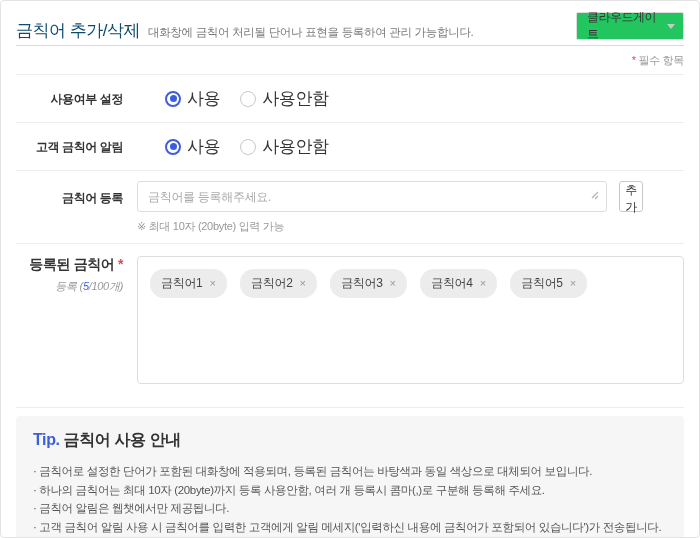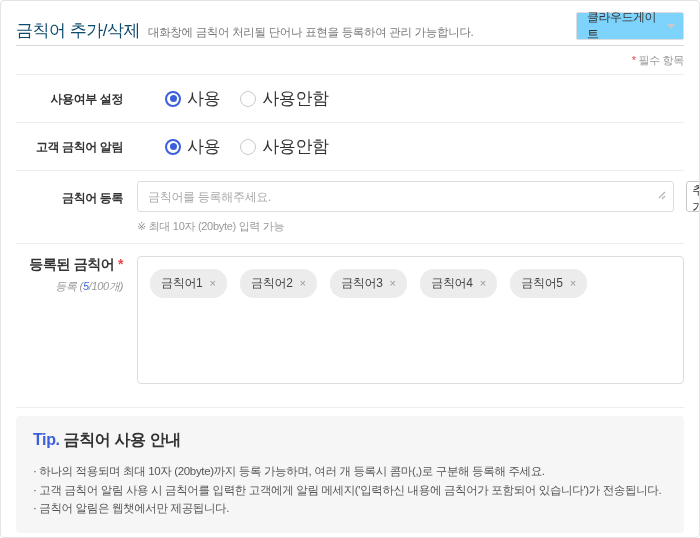--- a/index.html
+++ b/index.html
@@ -18,21 +18,21 @@
   
   .header {
     display: flex; align-items: flex-start; justify-content: space-between;
     padding-top: 11px; height: 44px;
   }
   .header-left { display: flex; align-items: baseline; padding-top: 7px; }
   .page-title { font-size: 17px; font-weight: normal; color: #0c4a6e; letter-spacing: -0.5px; }
   .page-desc { font-size: 11.5px; color: #777; margin-left: 8px; letter-spacing: -0.3px; }
   .channel-select {
     width: 108px; height: 28px; border: 1px solid #ddd; border-radius: 2px;
-    background: #7dd3fc; display: flex; align-items: center; justify-content: space-between;
+    background: #22c55e; display: flex; align-items: center; justify-content: space-between;
     padding: 0 8px 0 10px; font-size: 12px; color: #333; cursor: pointer; letter-spacing: -0.5px;
   }
   .caret-down {
     width: 0; height: 0; border-left: 4px solid transparent; border-right: 4px solid transparent;
     border-top: 5px solid #c9c9c9;
   }
   .divider-strong { border: none; border-top: 1px solid #d9d9d9; }
   .divider-light  { border: none; border-top: 1px solid #ededed; }
   .required-note { text-align: right; font-size: 11px; color: #999; padding: 7px 0 6px; letter-spacing: -0.3px; }
   .red { color: #e5484d; }
@@ -55,21 +55,21 @@
   .radio-circle.on { border: 2px solid #3b5fdc; background: #fff; }
   .radio-circle.on::after { content: ""; width: 7px; height: 7px; border-radius: 50%; background: #3b5fdc; }
   .radio-circle.off { border: 1.5px solid #c8c8c8; background: #fff; }
   .radio-text { font-size: 17px; color: #333; margin-left: 6px; letter-spacing: -0.4px; }
 
   
   .register-row { padding: 10px 0 9px; }
   .register-row .row-label { padding-top: 9px; }
   .register-main { flex: 1; }
   .register-input-line { display: flex; align-items: center; }
-  .word-input-wrap { position: relative; width: 537px; border-radius: 15px; }
+  .word-input-wrap { position: relative; width: 470px; border-radius: 15px; }
   .word-input {
     width: 100%; height: 31px; border: 1px solid #ddd; border-radius: 3px;
     padding: 0 26px 0 10px; font-size: 12px; color: #333; outline: none;
     font-family: "Liberation Sans", "DejaVu Sans", sans-serif; letter-spacing: -0.3px;
   }
   .word-input::placeholder { color: #aaa; }
   .resize-icon { position: absolute; right: 8px; top: 10px; line-height: 0; }
   .add-button {
     margin-left: 12px; width: 24px; height: 31px;
     border: 1px solid #c9c9c9; border-radius: 3px; background: #fff;
@@ -219,23 +219,24 @@
     </div>
   </div>
 
   <div class="tip-section">
     <hr class="divider-light">
     <div class="tip-box">
       <div class="tip-title">
         <span class="tip-prefix">Tip.</span><span>금칙어 사용 안내</span>
       </div>
       <div class="tip-lines">
-        <div class="tip-line">· 하나의 적용되며 최대 10자 (20byte)까지 등록 가능하며, 여러 개 등록시 콤마(,)로 구분해 등록해 주세요.</div>
+        <div class="tip-line">· 금칙어로 설정한 단어가 포함된 대화창에 적용되며, 등록된 금칙어는 바탕색과 동일 색상으로 대체되어 보입니다.</div>
+        <div class="tip-line">· 하나의 금칙어는 최대 10자 (20byte)까지 등록 사용안함, 여러 개 등록시 콤마(,)로 구분해 등록해 주세요.</div>
+        <div class="tip-line">· 금칙어 알림은 웹챗에서만 제공됩니다.</div>
         <div class="tip-line">· 고객 금칙어 알림 사용 시 금칙어를 입력한 고객에게 알림 메세지('입력하신 내용에 금칙어가 포함되어 있습니다')가 전송됩니다.</div>
-        <div class="tip-line">· 금칙어 알림은 웹챗에서만 제공됩니다.</div>
       </div>
     </div>
   </div>
 
   <div class="footer">
     
   </div>
 
 </div>
 

